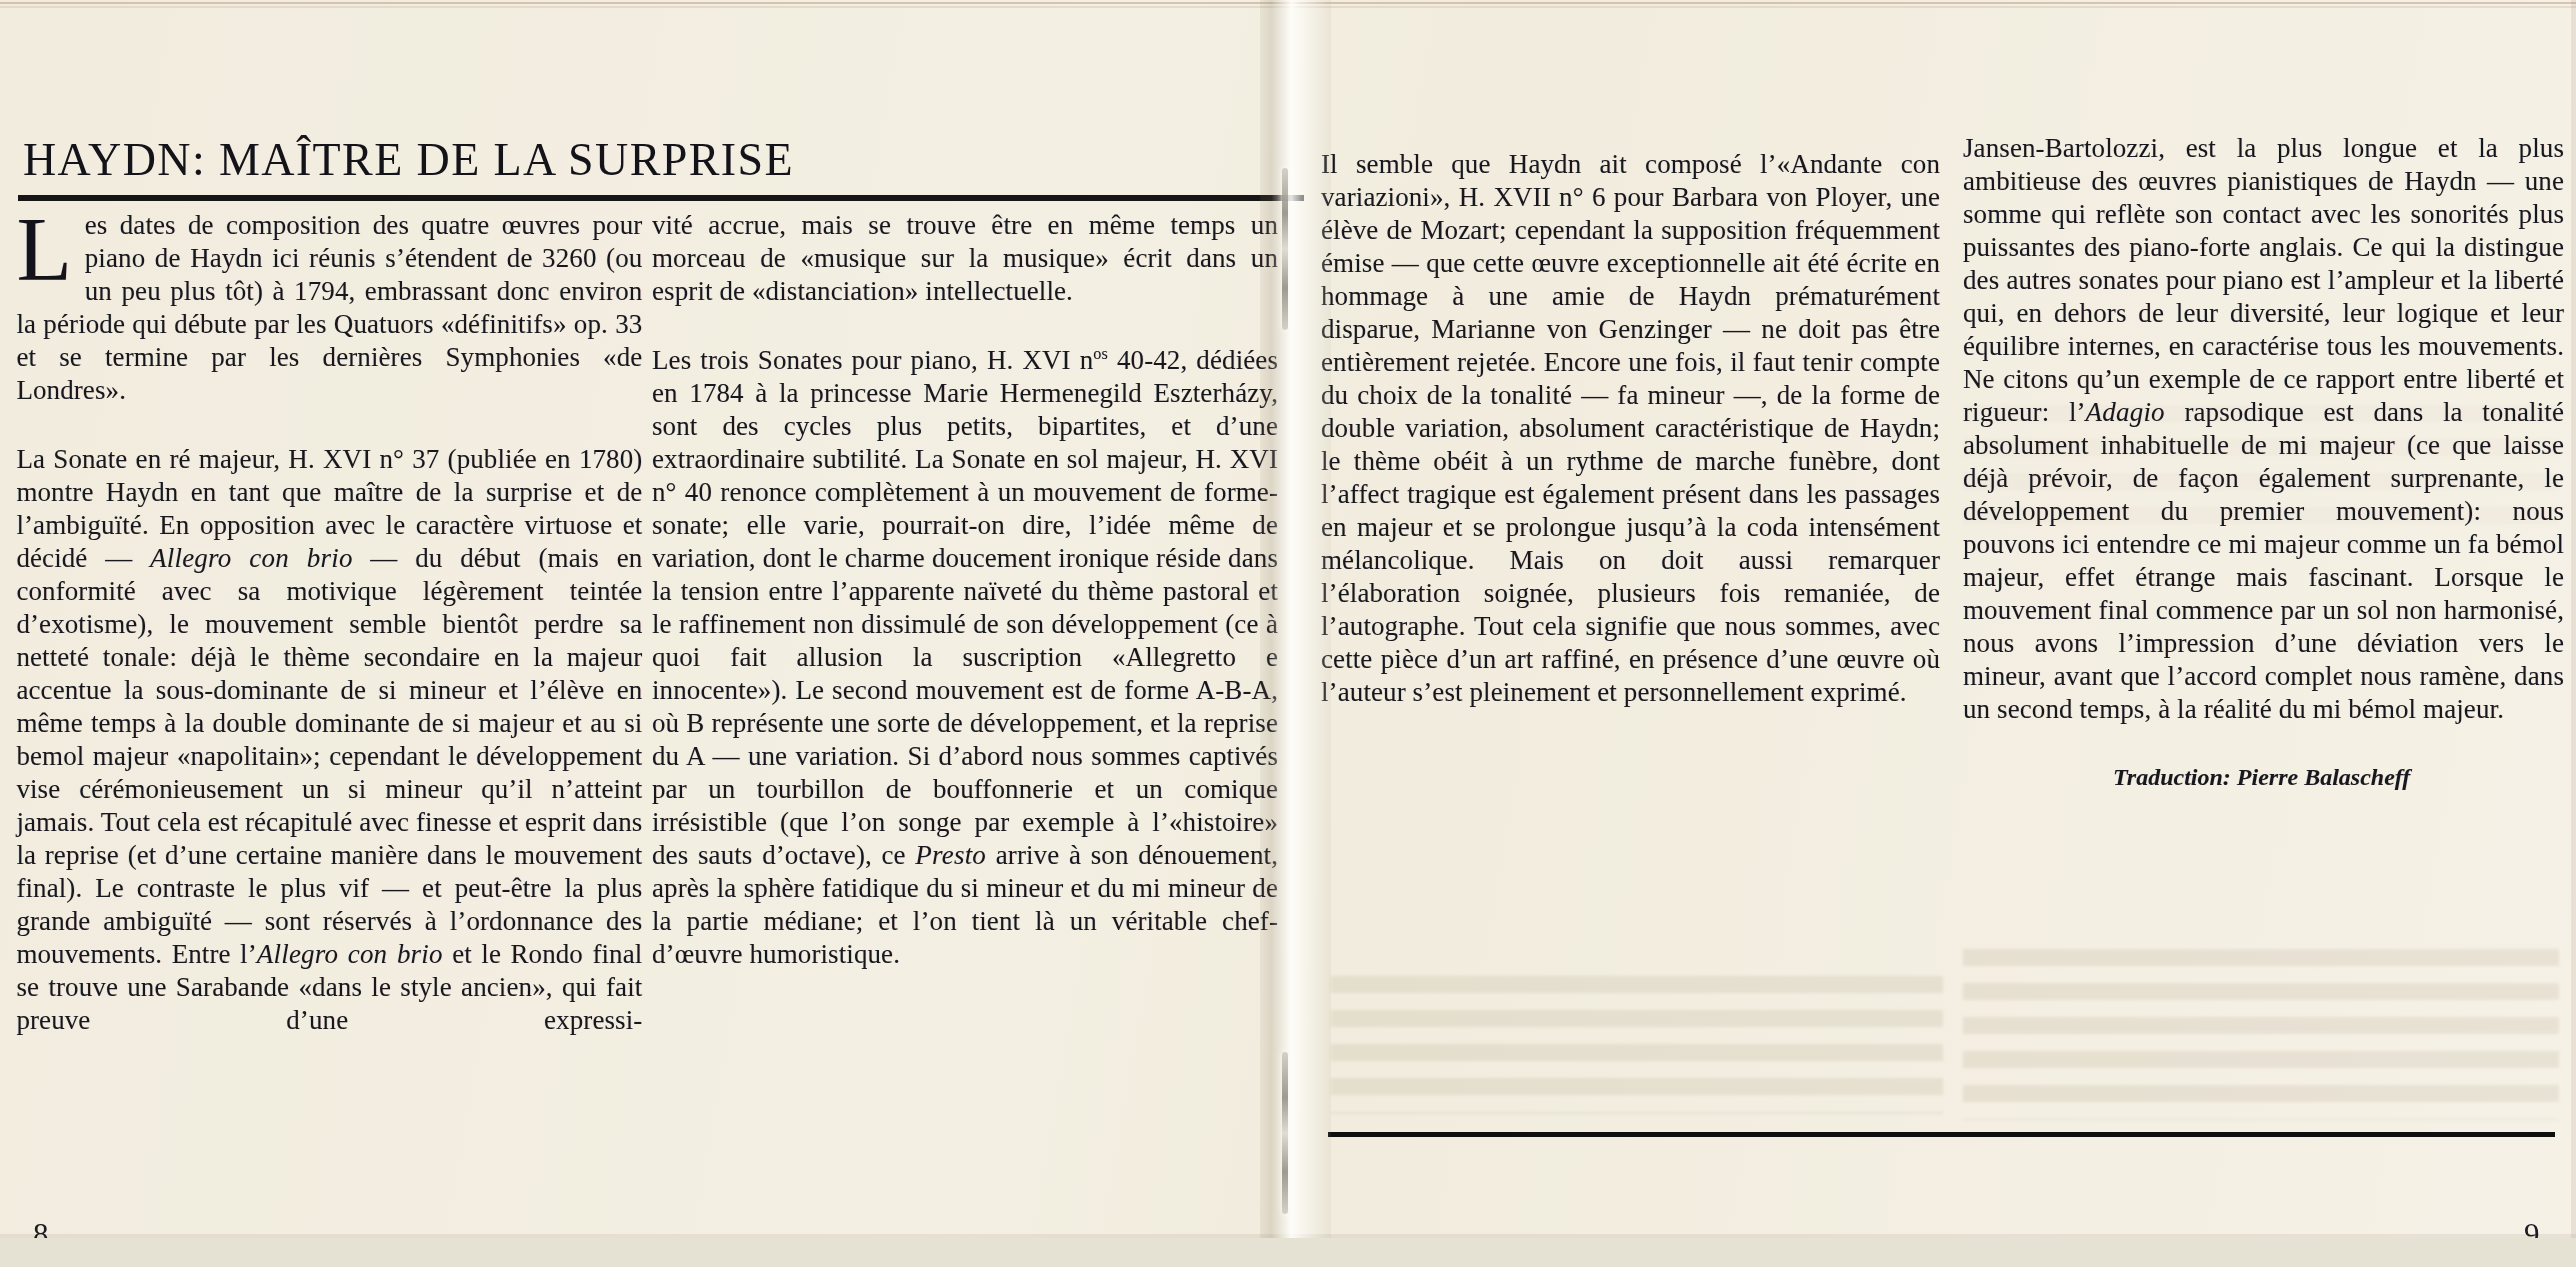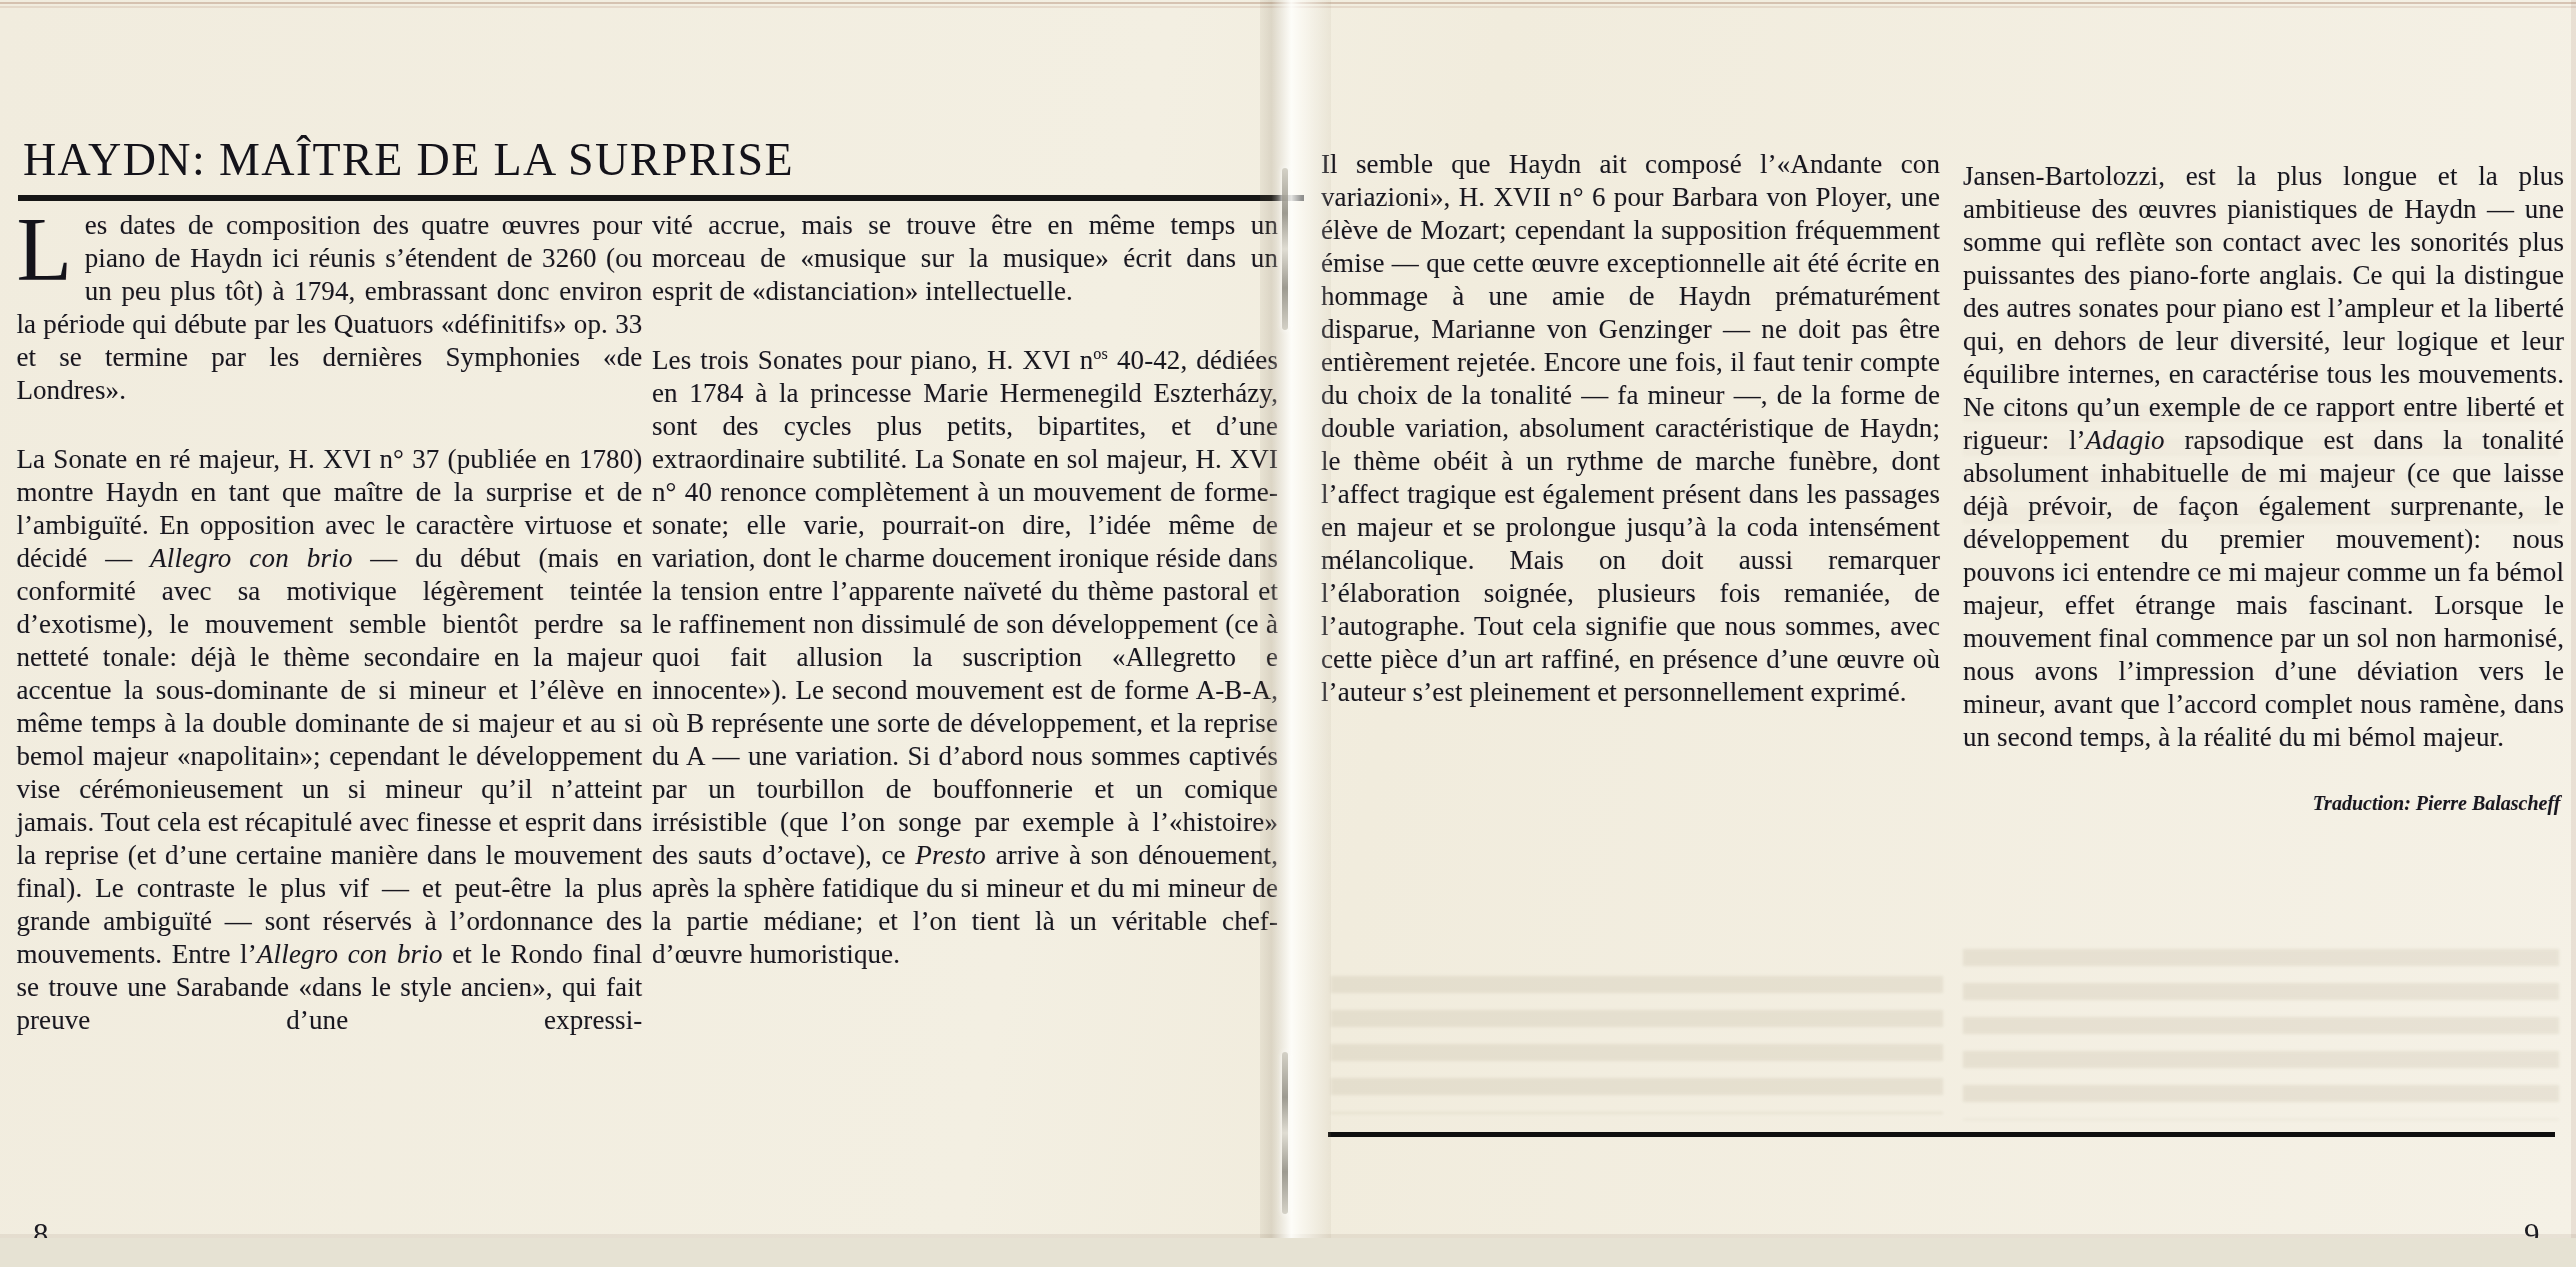--- a/index.html
+++ b/index.html
@@ -16,35 +16,35 @@
     position:absolute; left:23px; top:137px; margin:0;
     font-size:46px; font-weight:400; letter-spacing:1.4px; line-height:1; color:#14131a;
     white-space:nowrap;
   }
   .title-rule { position:absolute; left:18px; top:195px; width:1286px; height:5.5px; background:#161616; }
 
   .col { position:absolute; }
   .col1 { left:16.4px;  top:209px; width:626px; }
   .col2 { left:652px; top:209px; width:626px; }
   .col3 { left:48px;  top:148px; width:619px; }
-  .col4 { left:690px; top:160px; width:601px; }
+  .col4 { left:690px; top:132px; width:601px; }
 
   .para {
     margin:0; text-align:justify; font-size:27px; line-height:33px; letter-spacing:0.1px;
     text-shadow:0.6px 0 rgba(190,30,80,0.10), -0.6px 0 rgba(0,130,160,0.10);
   }
   .para + .para { margin-top:36px; }
   .cont-end { text-align-last:justify;font-family:Liberation Serif, serif; }
 
   .dropcap {
     float:left; font-size:91px; line-height:67px; padding:7.3px 12.7px 0 0; color:#14131a;
   }
 
   .credit {
-    margin:38px 3.6px 0 0; text-align:right; font-style:italic; font-weight:bold; font-size:20px;
+    margin:38px 3.6px 0 0; text-align:center; font-style:italic; font-weight:bold; font-size:24px;
     text-shadow:0.6px 0 rgba(190,30,80,0.10), -0.6px 0 rgba(0,130,160,0.10);
   }
 
   .pagenum { position:absolute; font-size:31px; color:#1c1b22; }
   .pn-left  { left:33px;   top:1217px; }
   .pn-right { left:1251px; top:1217px; }
 
   .bottom-rule { position:absolute; left:55px; top:1132px; width:1227px; height:4.6px; background:#0f0f0f; }
 
   .gutter {

